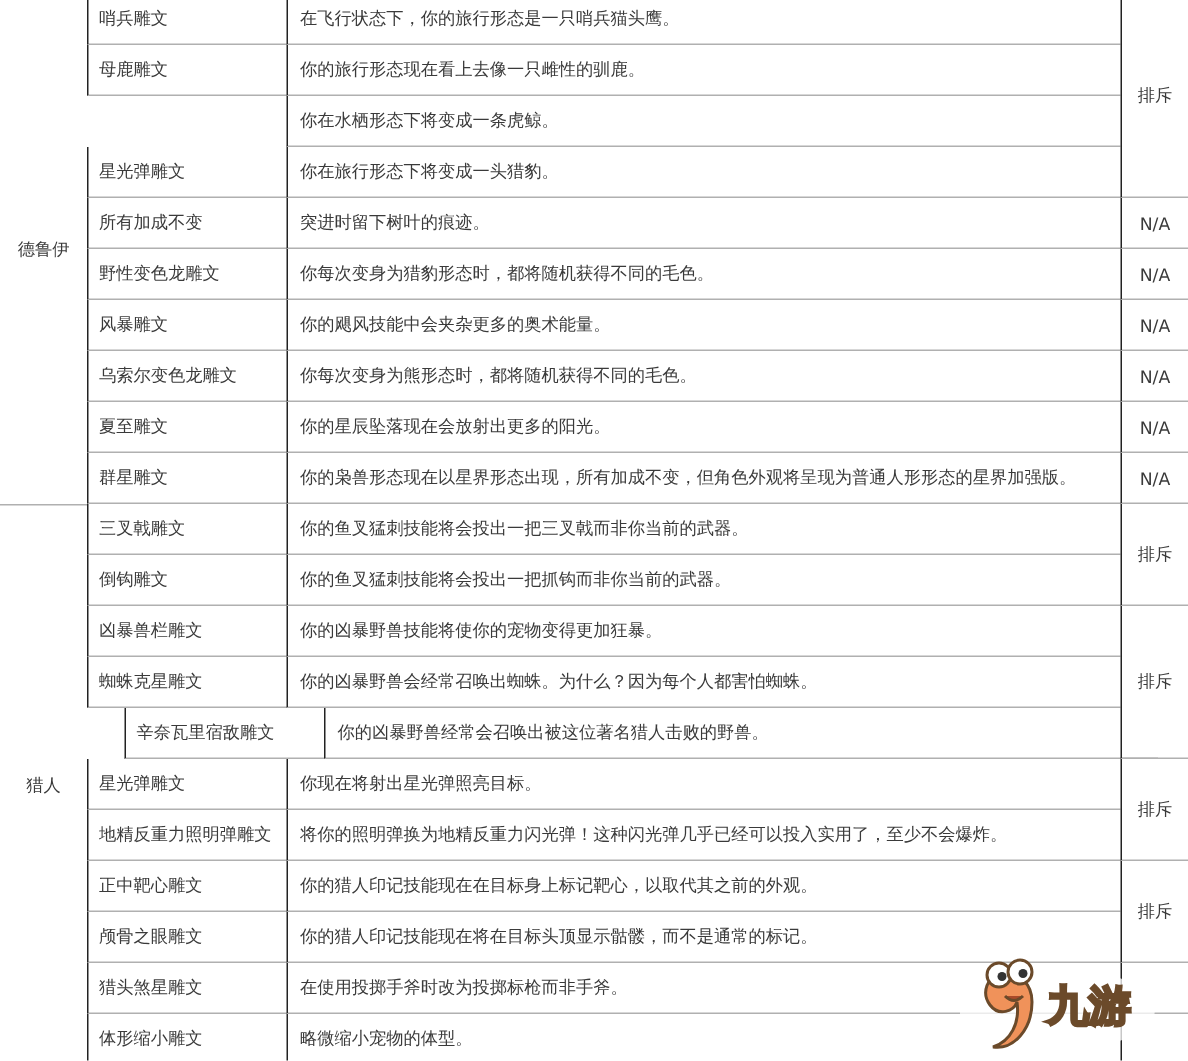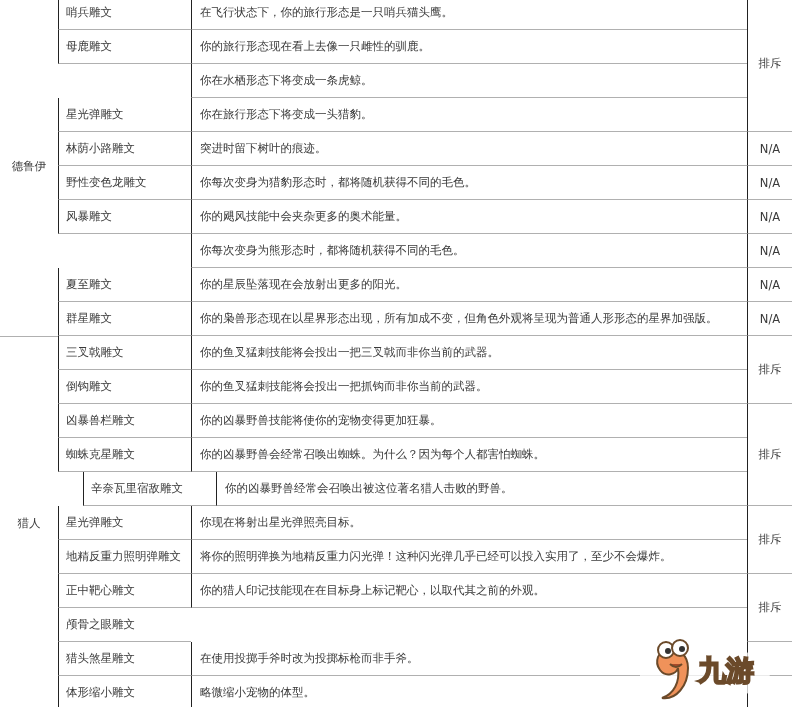--- a/index.html
+++ b/index.html
@@ -31,32 +31,33 @@
       <div class="cell c-desc">你的旅行形态现在看上去像一只雌性的驯鹿。</div>
     </div>
     <div class="row" style="top: 68px;">
       <div class="cell c-desc">你在水栖形态下将变成一条虎鲸。</div>
     </div>
     <div class="row" style="top: 102px;">
       <div class="cell c-name">星光弹雕文</div>
       <div class="cell c-desc">你在旅行形态下将变成一头猎豹。</div>
     </div>
     <div class="row" style="top: 136px;">
-      <div class="cell c-name">林荫小路雕文</div>
+      <div class="cell c-name">所有加成不变</div>
       <div class="cell c-desc">突进时留下树叶的痕迹。</div>
     </div>
     <div class="row" style="top: 170px;">
       <div class="cell c-name">野性变色龙雕文</div>
       <div class="cell c-desc">你每次变身为猎豹形态时，都将随机获得不同的毛色。</div>
     </div>
     <div class="row" style="top: 204px; padding-left: 33px;">
       <div class="cell c-name">风暴雕文</div>
       <div class="cell c-desc">你的飓风技能中会夹杂更多的奥术能量。</div>
     </div>
     <div class="row" style="top: 238px;">
+      <div class="cell c-name">乌索尔变色龙雕文</div>
       <div class="cell c-desc">你每次变身为熊形态时，都将随机获得不同的毛色。</div>
     </div>
     <div class="row" style="top: 272px; padding-left: 24px;">
       <div class="cell c-name">夏至雕文</div>
       <div class="cell c-desc">你的星辰坠落现在会放射出更多的阳光。</div>
     </div>
     <div class="row" style="top: 306px;">
       <div class="cell c-name">群星雕文</div>
       <div class="cell c-desc">你的枭兽形态现在以星界形态出现，所有加成不变，但角色外观将呈现为普通人形形态的星界加强版。</div>
     </div>
@@ -87,20 +88,21 @@
     <div class="row" style="top: 544px;">
       <div class="cell c-name">地精反重力照明弹雕文</div>
       <div class="cell c-desc">将你的照明弹换为地精反重力闪光弹！这种闪光弹几乎已经可以投入实用了，至少不会爆炸。</div>
     </div>
     <div class="row" style="top: 578px;">
       <div class="cell c-name">正中靶心雕文</div>
       <div class="cell c-desc">你的猎人印记技能现在在目标身上标记靶心，以取代其之前的外观。</div>
     </div>
     <div class="row" style="top: 612px;">
       <div class="cell c-name">颅骨之眼雕文</div>
+      <div class="cell c-desc">你的猎人印记技能现在将在目标头顶显示骷髅，而不是通常的标记。</div>
     </div>
     <div class="row" style="top: 646px;">
       <div class="cell c-name">猎头煞星雕文</div>
       <div class="cell c-desc">在使用投掷手斧时改为投掷标枪而非手斧。</div>
     </div>
     <div class="row" style="top: 680px;">
       <div class="cell c-name">体形缩小雕文</div>
       <div class="cell c-desc">略微缩小宠物的体型。</div>
     </div>
     <div class="cls" style="top: 0px; height: 340px;">德鲁伊</div>

